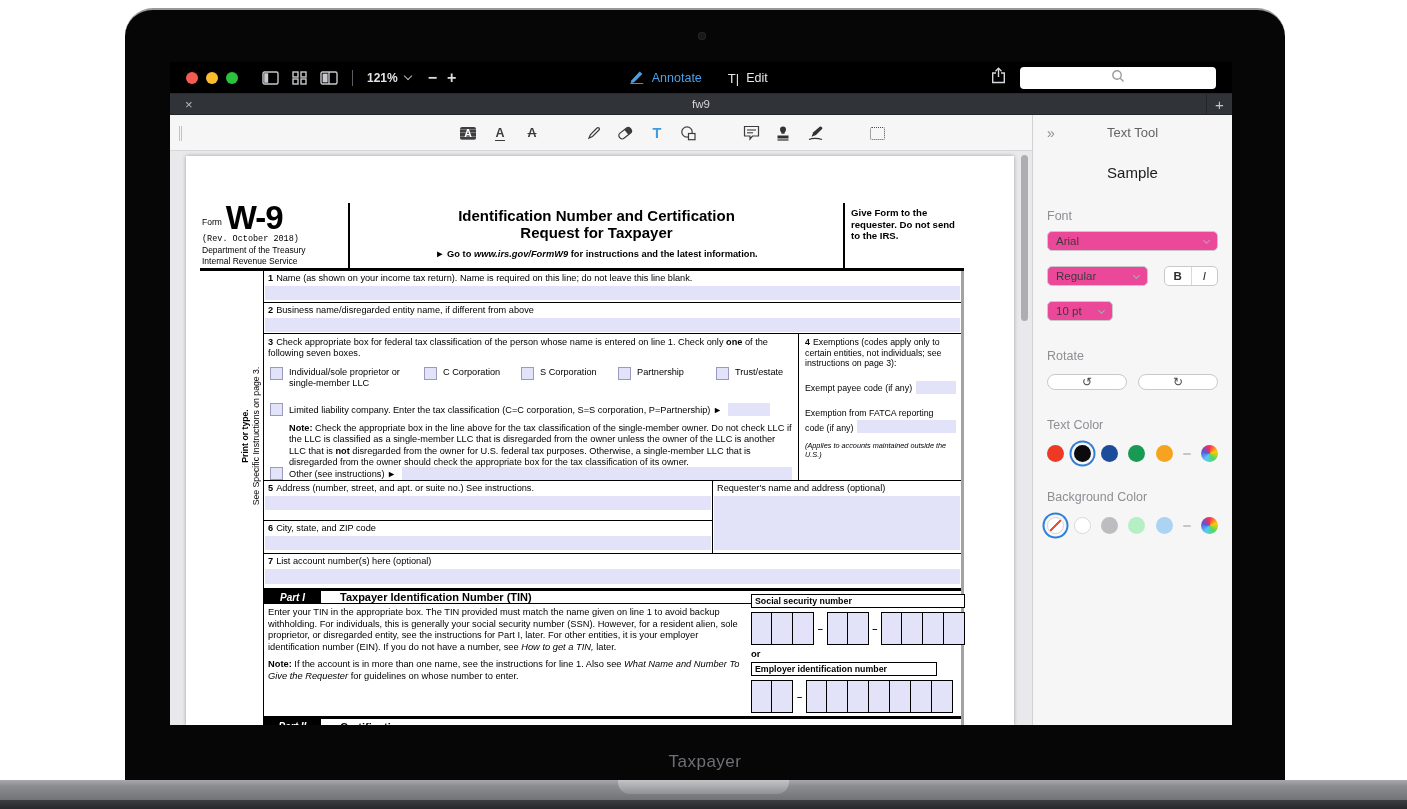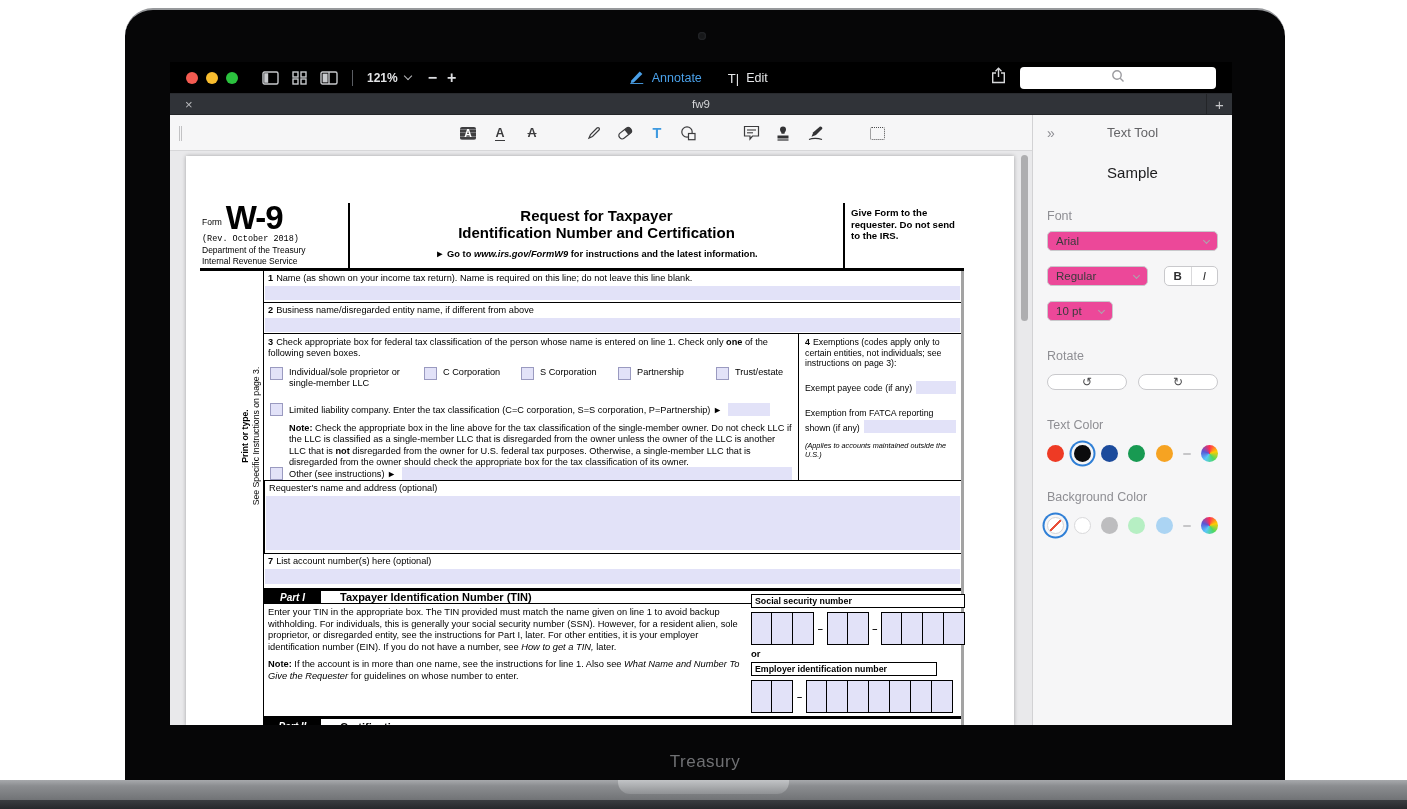--- a/index.html
+++ b/index.html
@@ -328,22 +328,22 @@
                     <div class="wh-formline">
                       <span class="wh-form">Form</span>
                       <span class="wh-num">W-9</span>
                     </div>
                     <div class="wh-rev">(Rev. October 2018)</div>
                     <div class="wh-dept">Department of the Treasury</div>
                     <div class="wh-dept">Internal Revenue Service</div>
                   </div>
                   <div class="wh-center">
                     <div class="wh-title">
+                      <div>Identification Number and Certification</div>
                       <div>Request for Taxpayer</div>
-                      <div>Identification Number and Certification</div>
                     </div>
                     <div class="wh-goto"><span>►</span><span> Go to </span><span class="url">www.irs.gov/FormW9</span><span> for instructions and the latest information.</span></div>
                   </div>
                   <div class="wh-right">Give Form to the requester. Do not send to the IRS.</div>
                 </div>
 
                 <div class="w9-body">
 
                   <div class="frow r1">
                     <div class="flabel"><span class="num">1</span><span>Name (as shown on your income tax return). Name is required on this line; do not leave this line blank.</span></div>
@@ -391,28 +391,38 @@
                       </div>
                     </div>
                     <div class="c4">
                       <div><span class="num">4</span><span>Exemptions (codes apply only to certain entities, not individuals; see instructions on page 3):</span></div>
                       <div class="inline-field" style="margin-top:12px">
                         <span>Exempt payee code (if any)</span>
                         <span class="fsm"></span>
                       </div>
                       <div style="margin-top:14px">Exemption from FATCA reporting</div>
                       <div class="inline-field" style="margin-top:2px">
-                        <span>shown (if any)</span>
+                        <span>code (if any)</span>
                         <span class="fsm"></span>
                       </div>
                       <div class="applies">(Applies to accounts maintained outside the U.S.)</div>
                     </div>
                   </div>
 
                   <div class="r56">
+                    <div class="c56">
+                      <div class="r5">
+                        <div class="flabel"><span class="num">5</span><span>Address (number, street, and apt. or suite no.) See instructions.</span></div>
+                        <div class="ffield"></div>
+                      </div>
+                      <div class="r6">
+                        <div class="flabel"><span class="num">6</span><span>City, state, and ZIP code</span></div>
+                        <div class="ffield"></div>
+                      </div>
+                    </div>
                     <div class="creq">
                       <div class="flabel">Requester's name and address (optional)</div>
                       <div class="ffield"></div>
                     </div>
                   </div>
 
                   <div class="frow r7" style="border-bottom:none">
                     <div class="flabel"><span class="num">7</span><span>List account number(s) here (optional)</span></div>
                     <div class="ffield"></div>
                   </div>
@@ -528,20 +538,20 @@
             <span class="sw" style="background: rgb(189, 189, 191);"></span>
             <span class="sw" style="background: rgb(182, 239, 195);"></span>
             <span class="sw" style="background: rgb(171, 212, 243);"></span>
             <span class="sw-dash"></span>
             <span class="sw wheel"></span>
           </div>
         </aside>
       </div>
     </div>
 
-    <div class="macbook-label">Treasury</div>
+    <div class="macbook-label">Taxpayer</div>
   </div>
 
   <div class="base">
     <div class="notch"></div>
   </div>
   <div class="base-shadow"></div>
 </div>
 
 </body></html>

